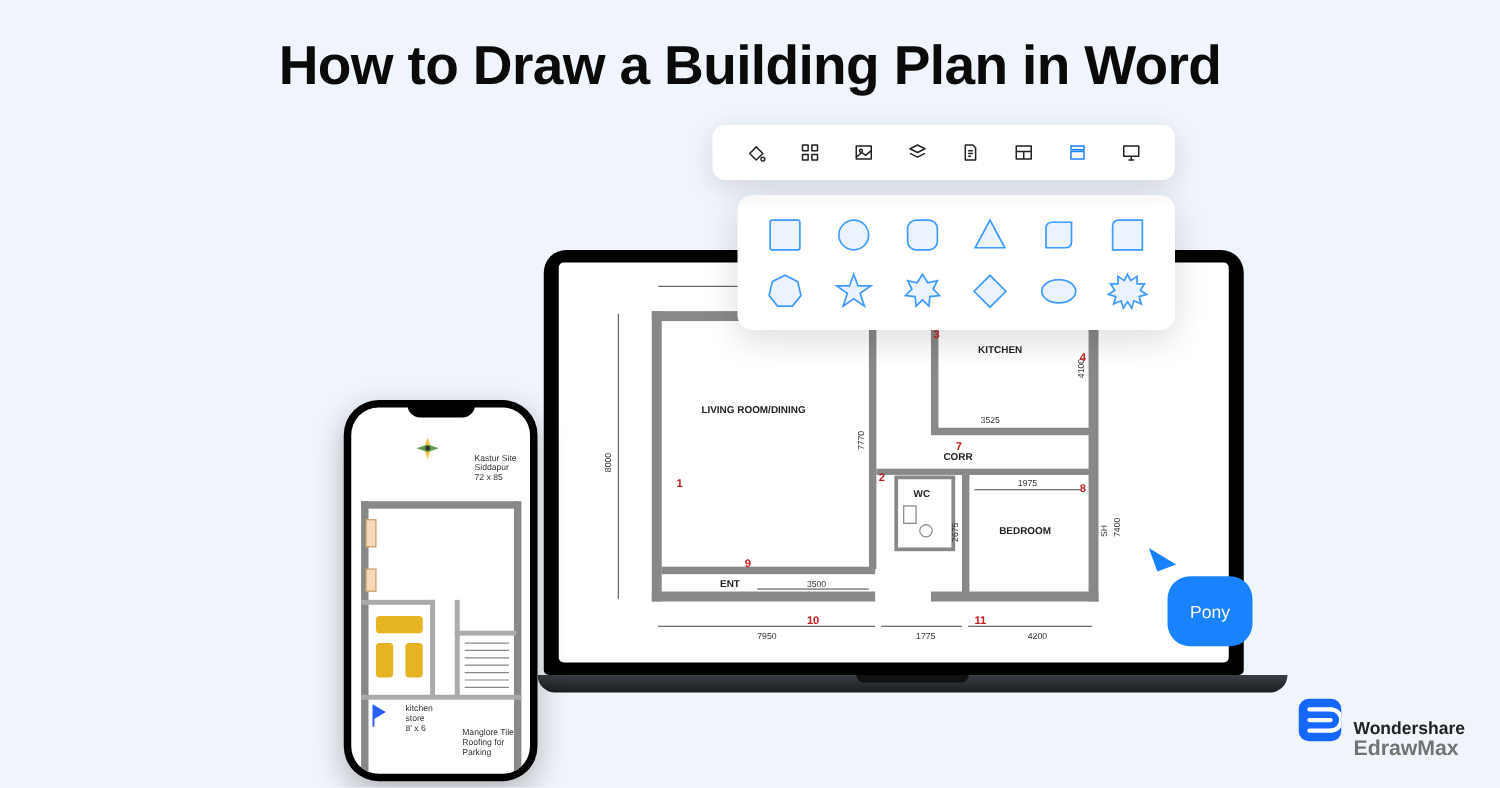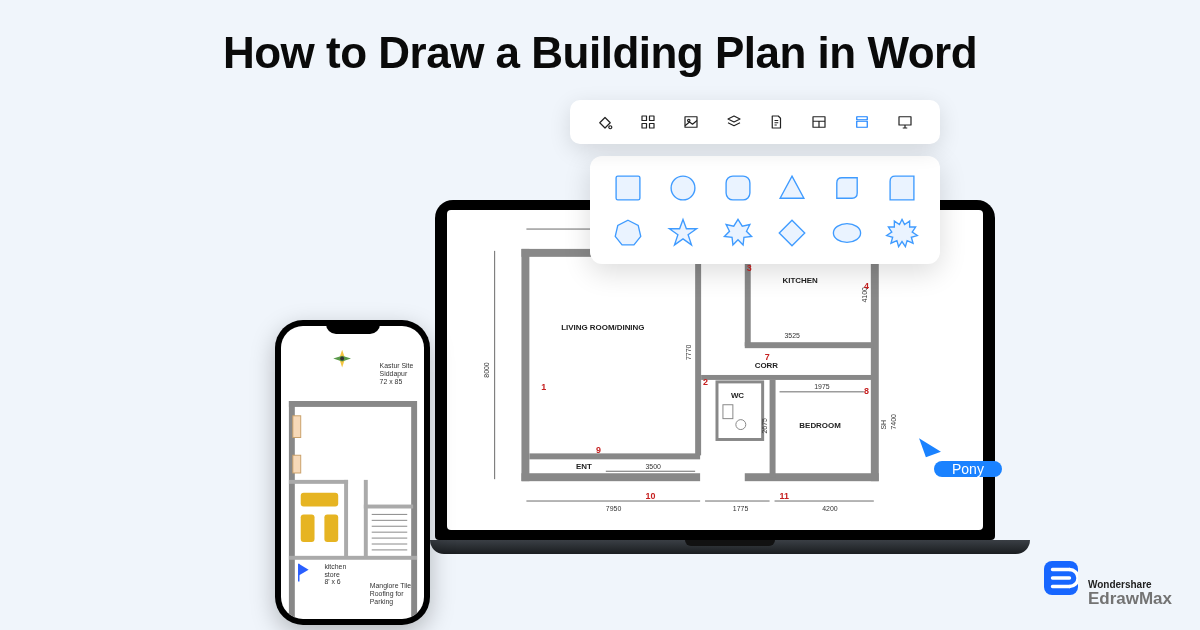--- a/index.html
+++ b/index.html
@@ -129,21 +129,21 @@
     border-right:16px solid transparent;
     border-bottom:20px solid #1a82ff;
     transform: rotate(-20deg);
     margin-left:2px;
   }
   .pony-pill{
     background:#1a82ff;
     color:#fff;
     font-size:14px;
     font-weight:500;
-    padding:0 18px;
+    padding:20px 18px;
     border-radius:18px;
     margin-top:6px;
     margin-left:14px;
     display:inline-block;
   }
 
   
   .phone{
     position:absolute;
     left:275px;
@@ -178,21 +178,21 @@
     display:flex;
     align-items:center;
     gap:10px;
   }
   .brand-logo{
     width:34px;height:34px;border-radius:8px;background:#1766ff;
     display:flex;align-items:center;justify-content:center;
   }
   .brand-logo svg *{stroke:#fff;stroke-width:2.4;fill:none;stroke-linecap:round;}
   .brand-txt{line-height:1.05;}
-  .brand-top{font-size:10px;color:#222;font-weight:600;margin-top:31px;}
+  .brand-top{font-size:14px;color:#222;font-weight:600;margin-top:31px;}
   .brand-bot{font-size:17px;color:#737373;font-weight:800;}
 </style>
 </head>
 <body>
 
 <h1 class="title">How to Draw a Building Plan in Word</h1>
 
 <div class="toolbar">
   <span class="tb-ico">
       <svg viewBox="0 0 24 24">

